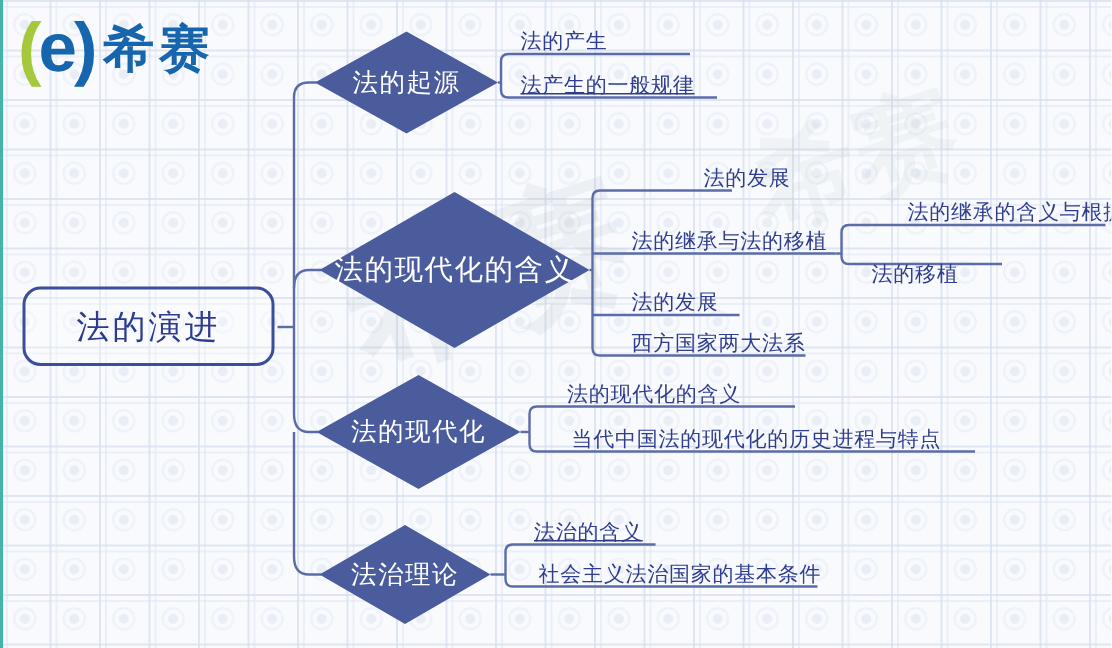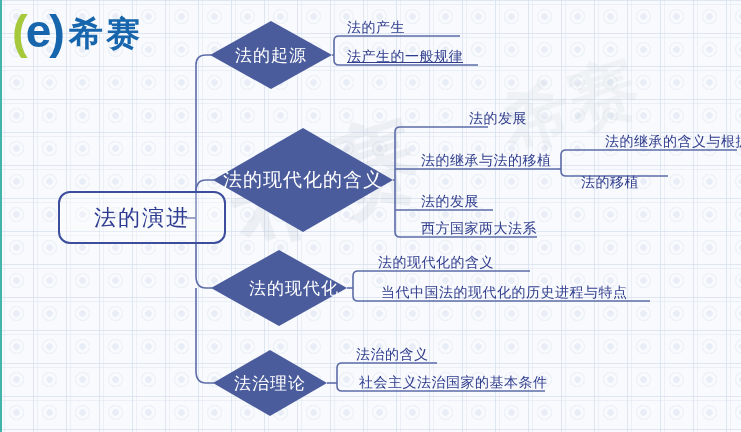--- a/index.html
+++ b/index.html
@@ -30,21 +30,20 @@
   .wm2{left:500px;top:60px;font-size:70px;transform:rotate(-18deg);color:rgba(120,128,140,.06);}
   
   svg.wires{position:absolute;left:0;top:0;}
   
   .root-node{
     position:absolute;left:15px;top:191px;width:168px;height:53px;
     border:2px solid #3c4d9c;border-radius:12px;
     display:flex;align-items:center;justify-content:center;
     color:#2c3a8f;font-size:22px;letter-spacing:2px;background:rgba(255,255,255,.25);
     box-sizing:border-box;
-    margin-left:43px;
   }
   
   .diamond-label{
     position:absolute;color:#ffffff;white-space:nowrap;
     transform:translate(-50%,-50%);letter-spacing:1px;
   }
   
   .leaf-label{
     position:absolute;color:#303d8d;font-size:14px;white-space:nowrap;letter-spacing:.5px;
   }
@@ -101,32 +100,32 @@
       <polygon points="213,180 303,128 393,180 303,232"></polygon>
       <polygon points="211,288 279,250 347,288 279,326"></polygon>
       <polygon points="213,383 270,350 327,383 270,416"></polygon>
     </g>
   </svg>
 
   <div class="root-node">法的演进</div>
 
   <div class="diamond-label" style="left:271px;top:55px;font-size:17px;font-family:Liberation Mono, monospace;">法的起源</div>
   <div class="diamond-label" style="left:303px;top:180px;font-size:19px;">法的现代化的含义</div>
-  <div class="diamond-label" style="left:279px;top:288px;font-size:17px;margin-left:15px;">法的现代化</div>
+  <div class="diamond-label" style="left:279px;top:288px;font-size:17px;">法的现代化</div>
   <div class="diamond-label" style="left:270px;top:383px;font-size:17px;text-align:right;">法治理论</div>
 
   <div class="leaf-label" style="left:347px;top:19px;">法的产生</div>
   <div class="leaf-label" style="left:347px;top:48px;text-decoration:underline;">法产生的一般规律</div>
 
   <div class="leaf-label" style="left:421px;top:110px;margin-left:48px;">法的发展</div>
   <div class="leaf-label" style="left:421px;top:152px;">法的继承与法的移植</div>
   <div class="leaf-label" style="left:581px;top:133px;margin-left:24px;">法的继承的含义与根据</div>
   <div class="leaf-label" style="left:581px;top:174px;">法的移植</div>
   <div class="leaf-label" style="left:421px;top:193px;">法的发展</div>
   <div class="leaf-label" style="left:421px;top:220px;">西方国家两大法系</div>
 
   <div class="leaf-label" style="left:378px;top:254px;">法的现代化的含义</div>
   <div class="leaf-label" style="left:381px;top:284px;">当代中国法的现代化的历史进程与特点</div>
 
-  <div class="leaf-label" style="left:356px;top:346px;">法治的含义</div>
+  <div class="leaf-label" style="left:356px;top:346px;text-decoration:underline;">法治的含义</div>
   <div class="leaf-label" style="left:359px;top:374px;">社会主义法治国家的基本条件</div>
 
 </div>
 
 </body></html>

